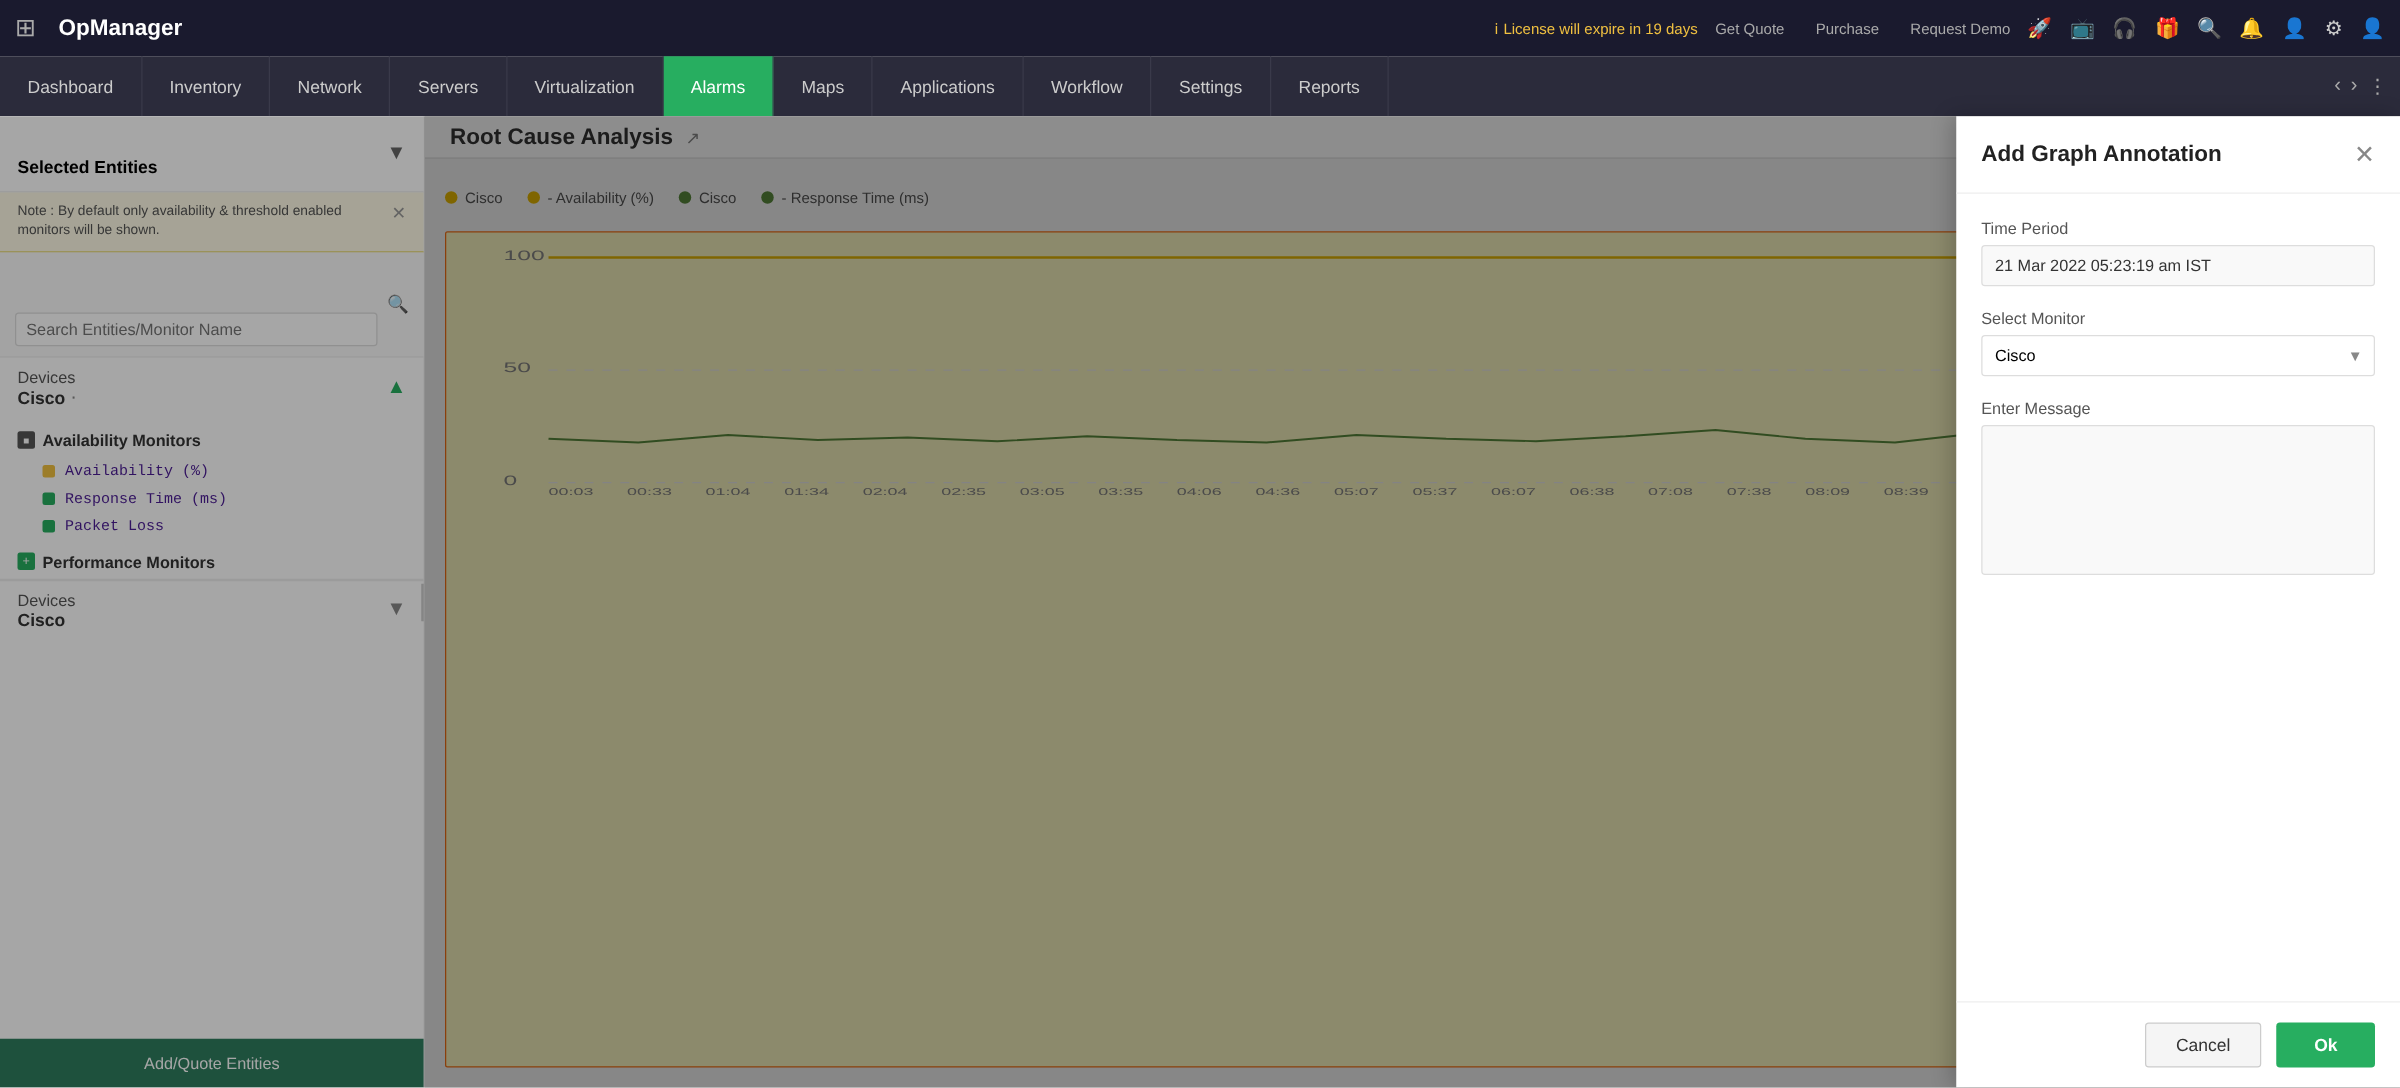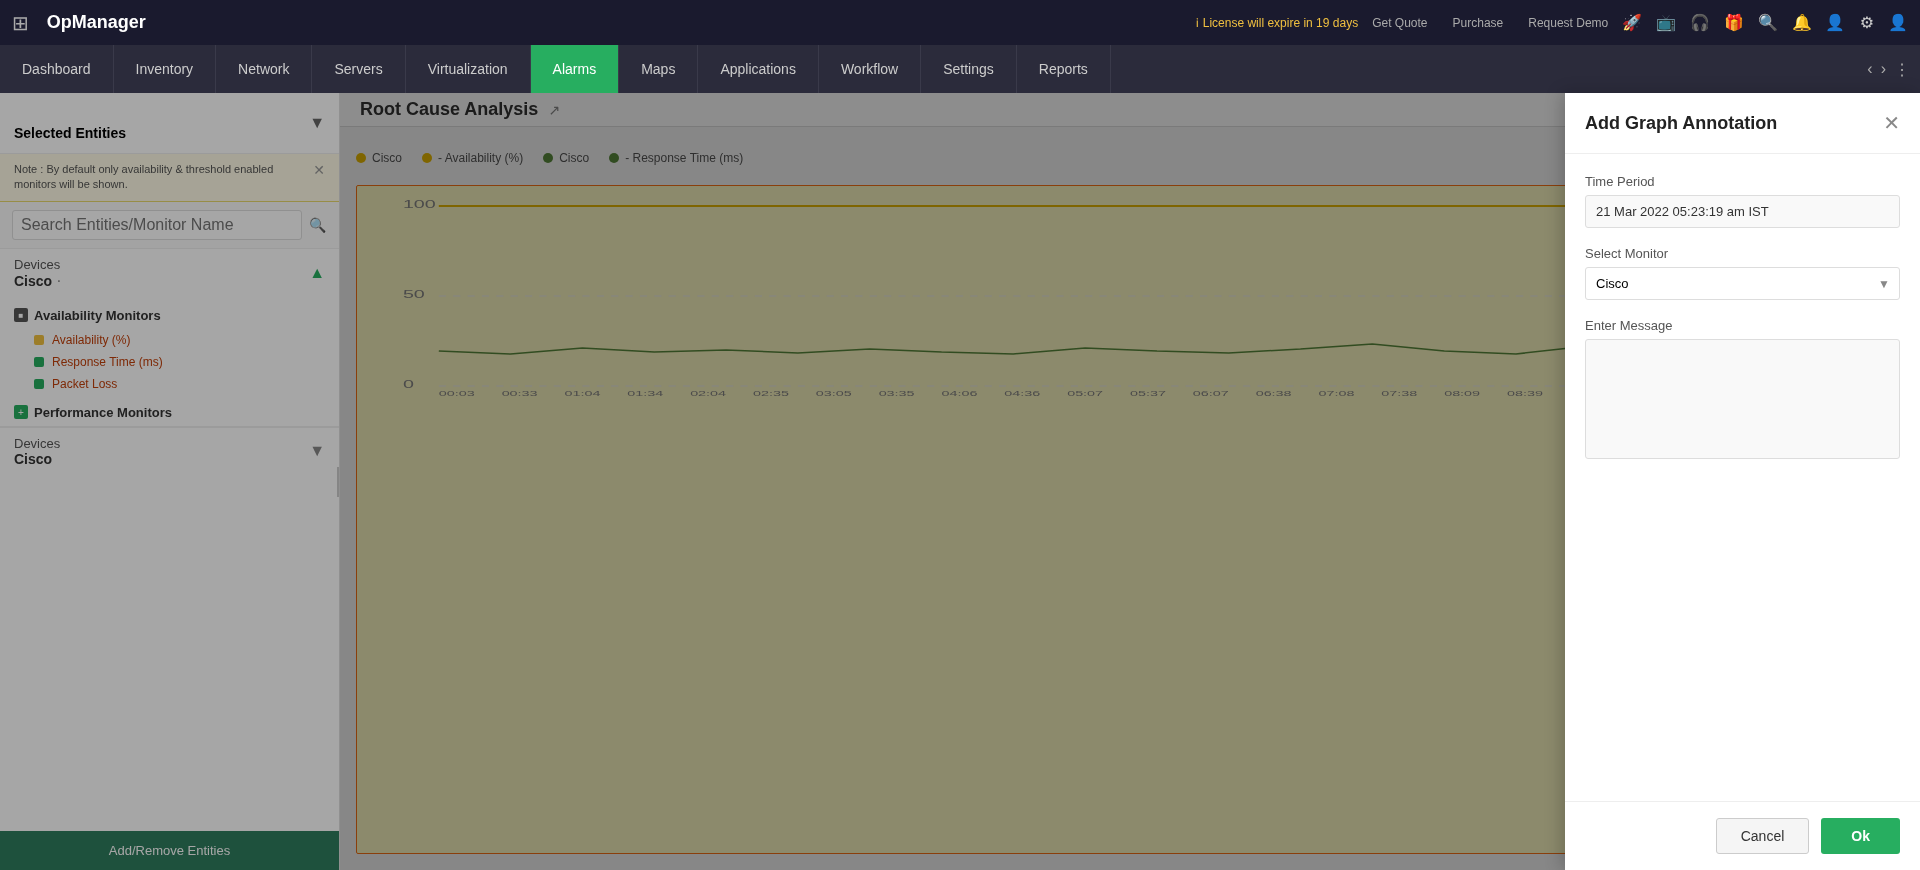--- a/index.html
+++ b/index.html
@@ -126,21 +126,21 @@
     .metric-item {
       padding: 4px 14px 4px 34px;
       display: flex;
       align-items: center;
       gap: 8px;
       cursor: pointer;
     }
     .metric-dot { width: 10px; height: 10px; border-radius: 2px; flex-shrink: 0; }
     .metric-dot.yellow { background: #f0c040; }
     .metric-dot.green { background: #27ae60; }
-    .metric-label { font-size: 12px; color: #c2410c; }
+    .metric-label { font-size: 12px; color: #4c1d95; font-family: Liberation Mono, monospace; }
 
     .sidebar-collapse-btn {
       position: absolute;
       right: -12px;
       top: 50%;
       transform: translateY(-50%);
       width: 14px;
       height: 30px;
       background: #ccc;
       border-radius: 0 3px 3px 0;
@@ -412,21 +412,21 @@
       <span class="sidebar-title">Selected Entities</span>
       <span class="sidebar-filter">▼</span>
     </div>
 
     <div class="sidebar-note">
       <span style="font-size:11px;line-height:1.4;">Note : By default only availability &amp; threshold enabled monitors will be shown.</span>
       <span class="note-close">✕</span>
     </div>
 
     <div class="sidebar-search">
-      <input type="text" style="width: 100%; padding: 5px 8px; font-size: 16px; border: 1px solid rgb(221, 221, 221); border-radius: 3px;" placeholder="Search Entities/Monitor Name">
+      <input type="text" style="width: 100%; padding: 5px 8px; font-size: 13px; border: 1px solid rgb(221, 221, 221); border-radius: 3px; margin-top: 40px;" placeholder="Search Entities/Monitor Name">
       <span class="search-icon-btn">🔍</span>
     </div>
 
     <div class="sidebar-section">
       <div class="sidebar-device-group">
         <div>
           <div class="device-group-label">Devices</div>
           <div style="display:flex;align-items:center;gap:4px;">
             <span class="device-group-name">Cisco</span>
             <span style="color:#888;">·</span>
@@ -471,21 +471,21 @@
         <div class="device-group-name">Cisco</div>
       </div>
       <span class="triangle-down">▼</span>
     </div>
 
     <div class="sidebar-collapse-btn">
       
     </div>
 
     <div style="flex:1;"></div>
-    <div class="sidebar-bottom">Add/Remove Entities</div>
+    <div class="sidebar-bottom">Add/Quote Entities</div>
   </div>
 
   <div class="content-area">
     <div class="content-header">
       <span class="content-title">Root Cause Analysis</span>
       <span class="content-header-icon">↗</span>
     </div>
 
     <div class="chart-area">
       <div class="chart-legend">

